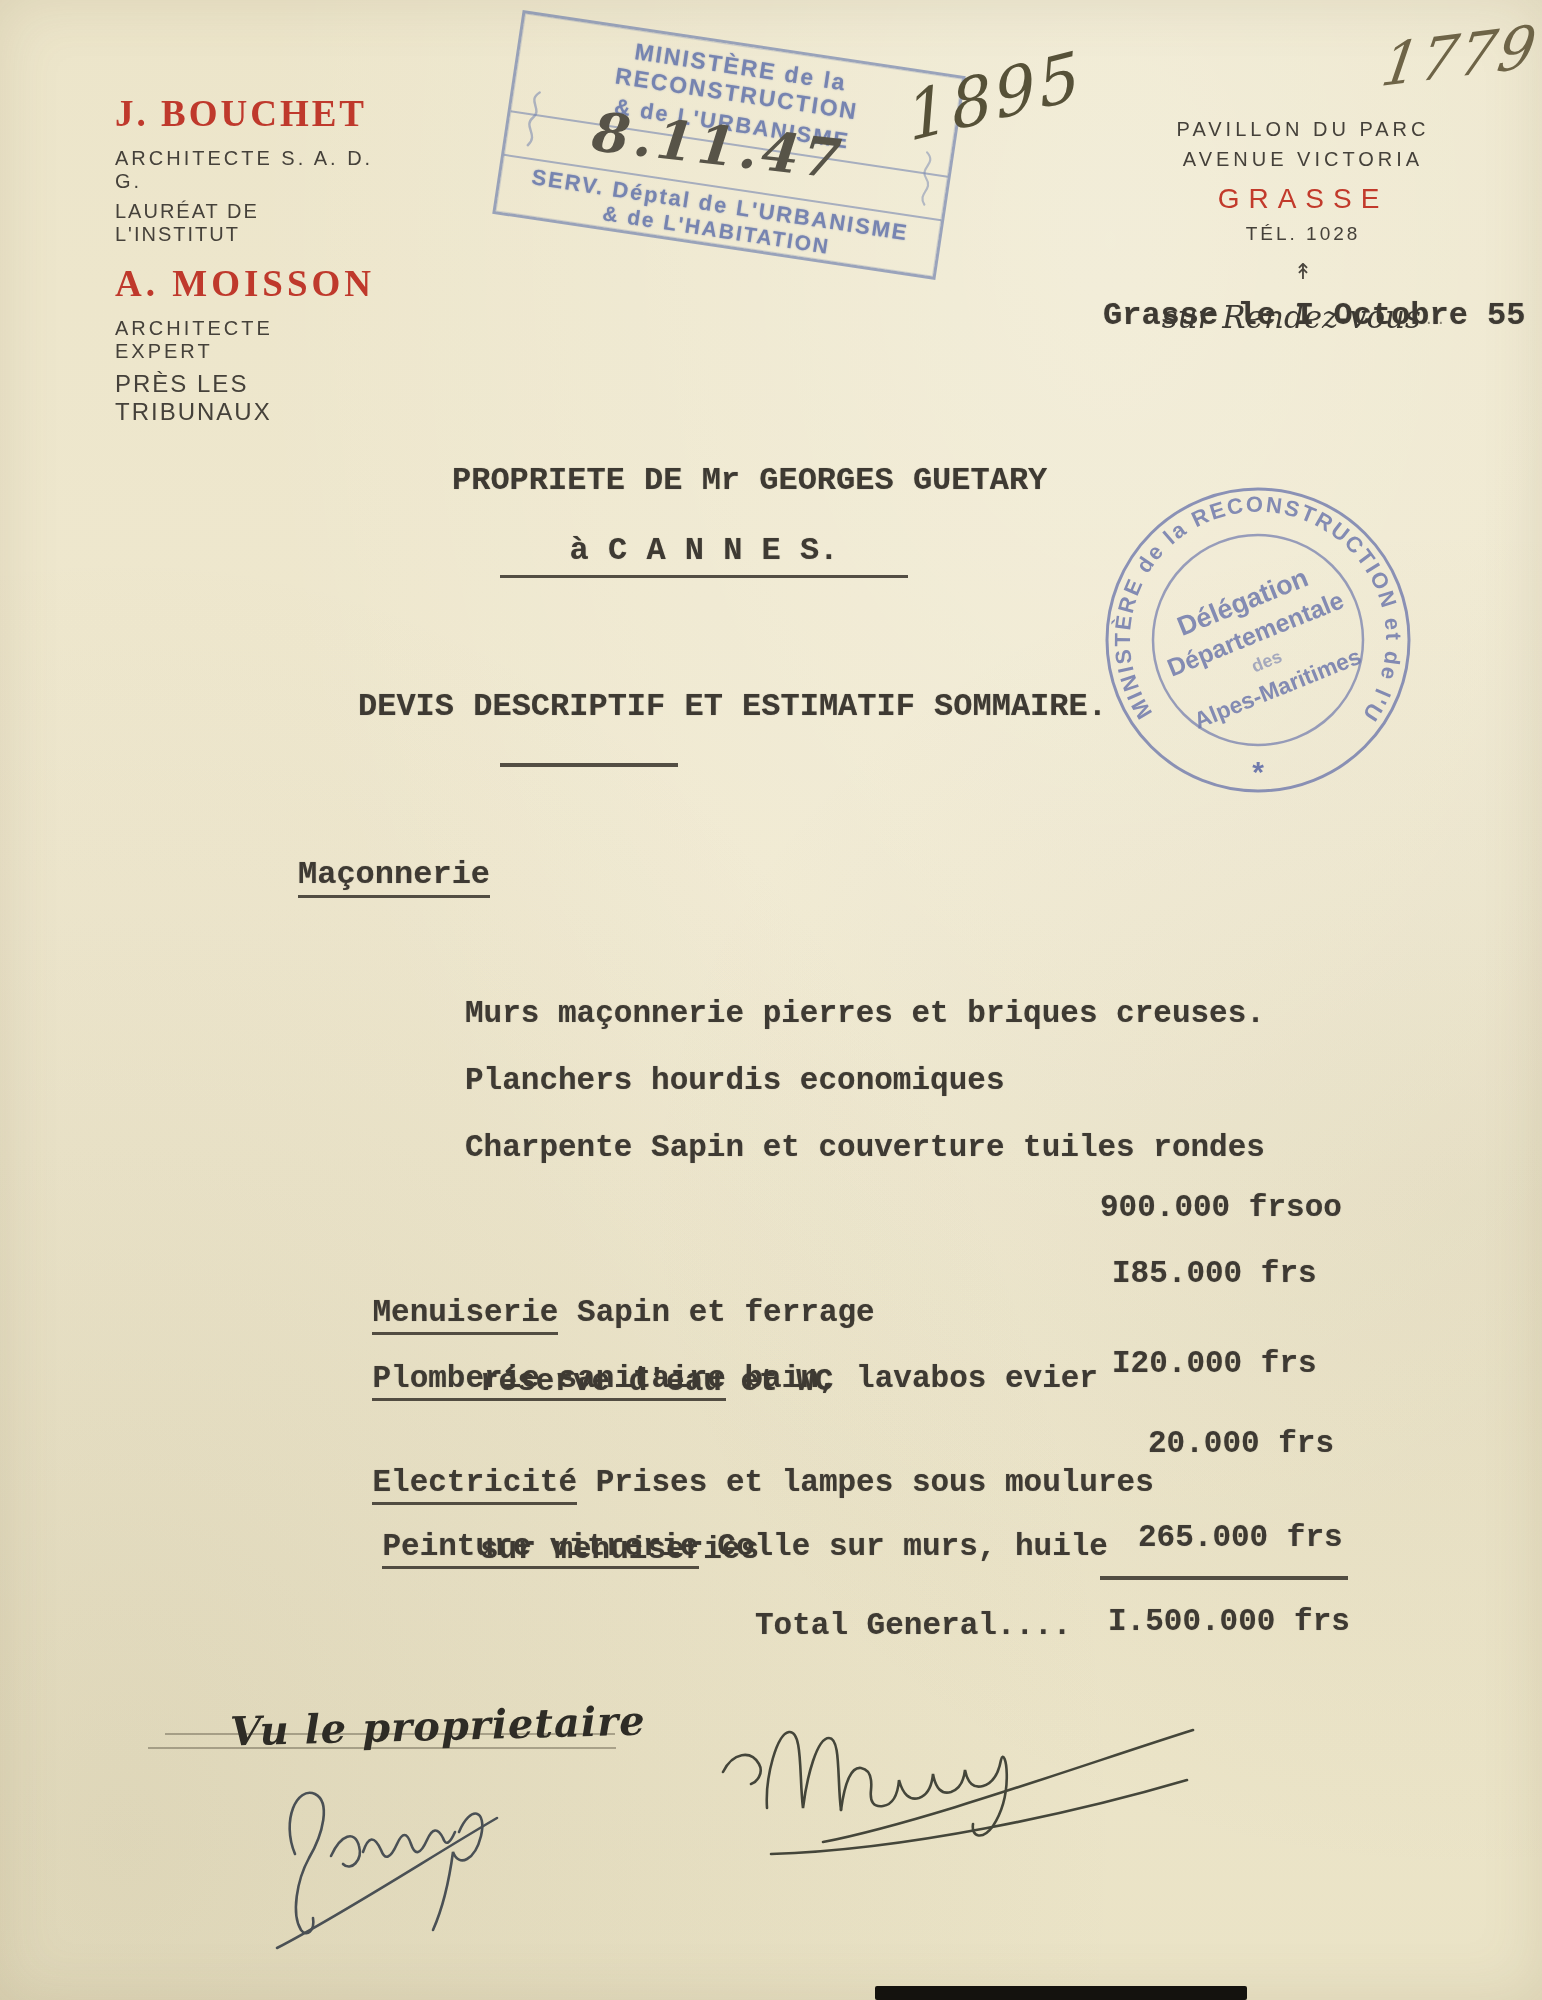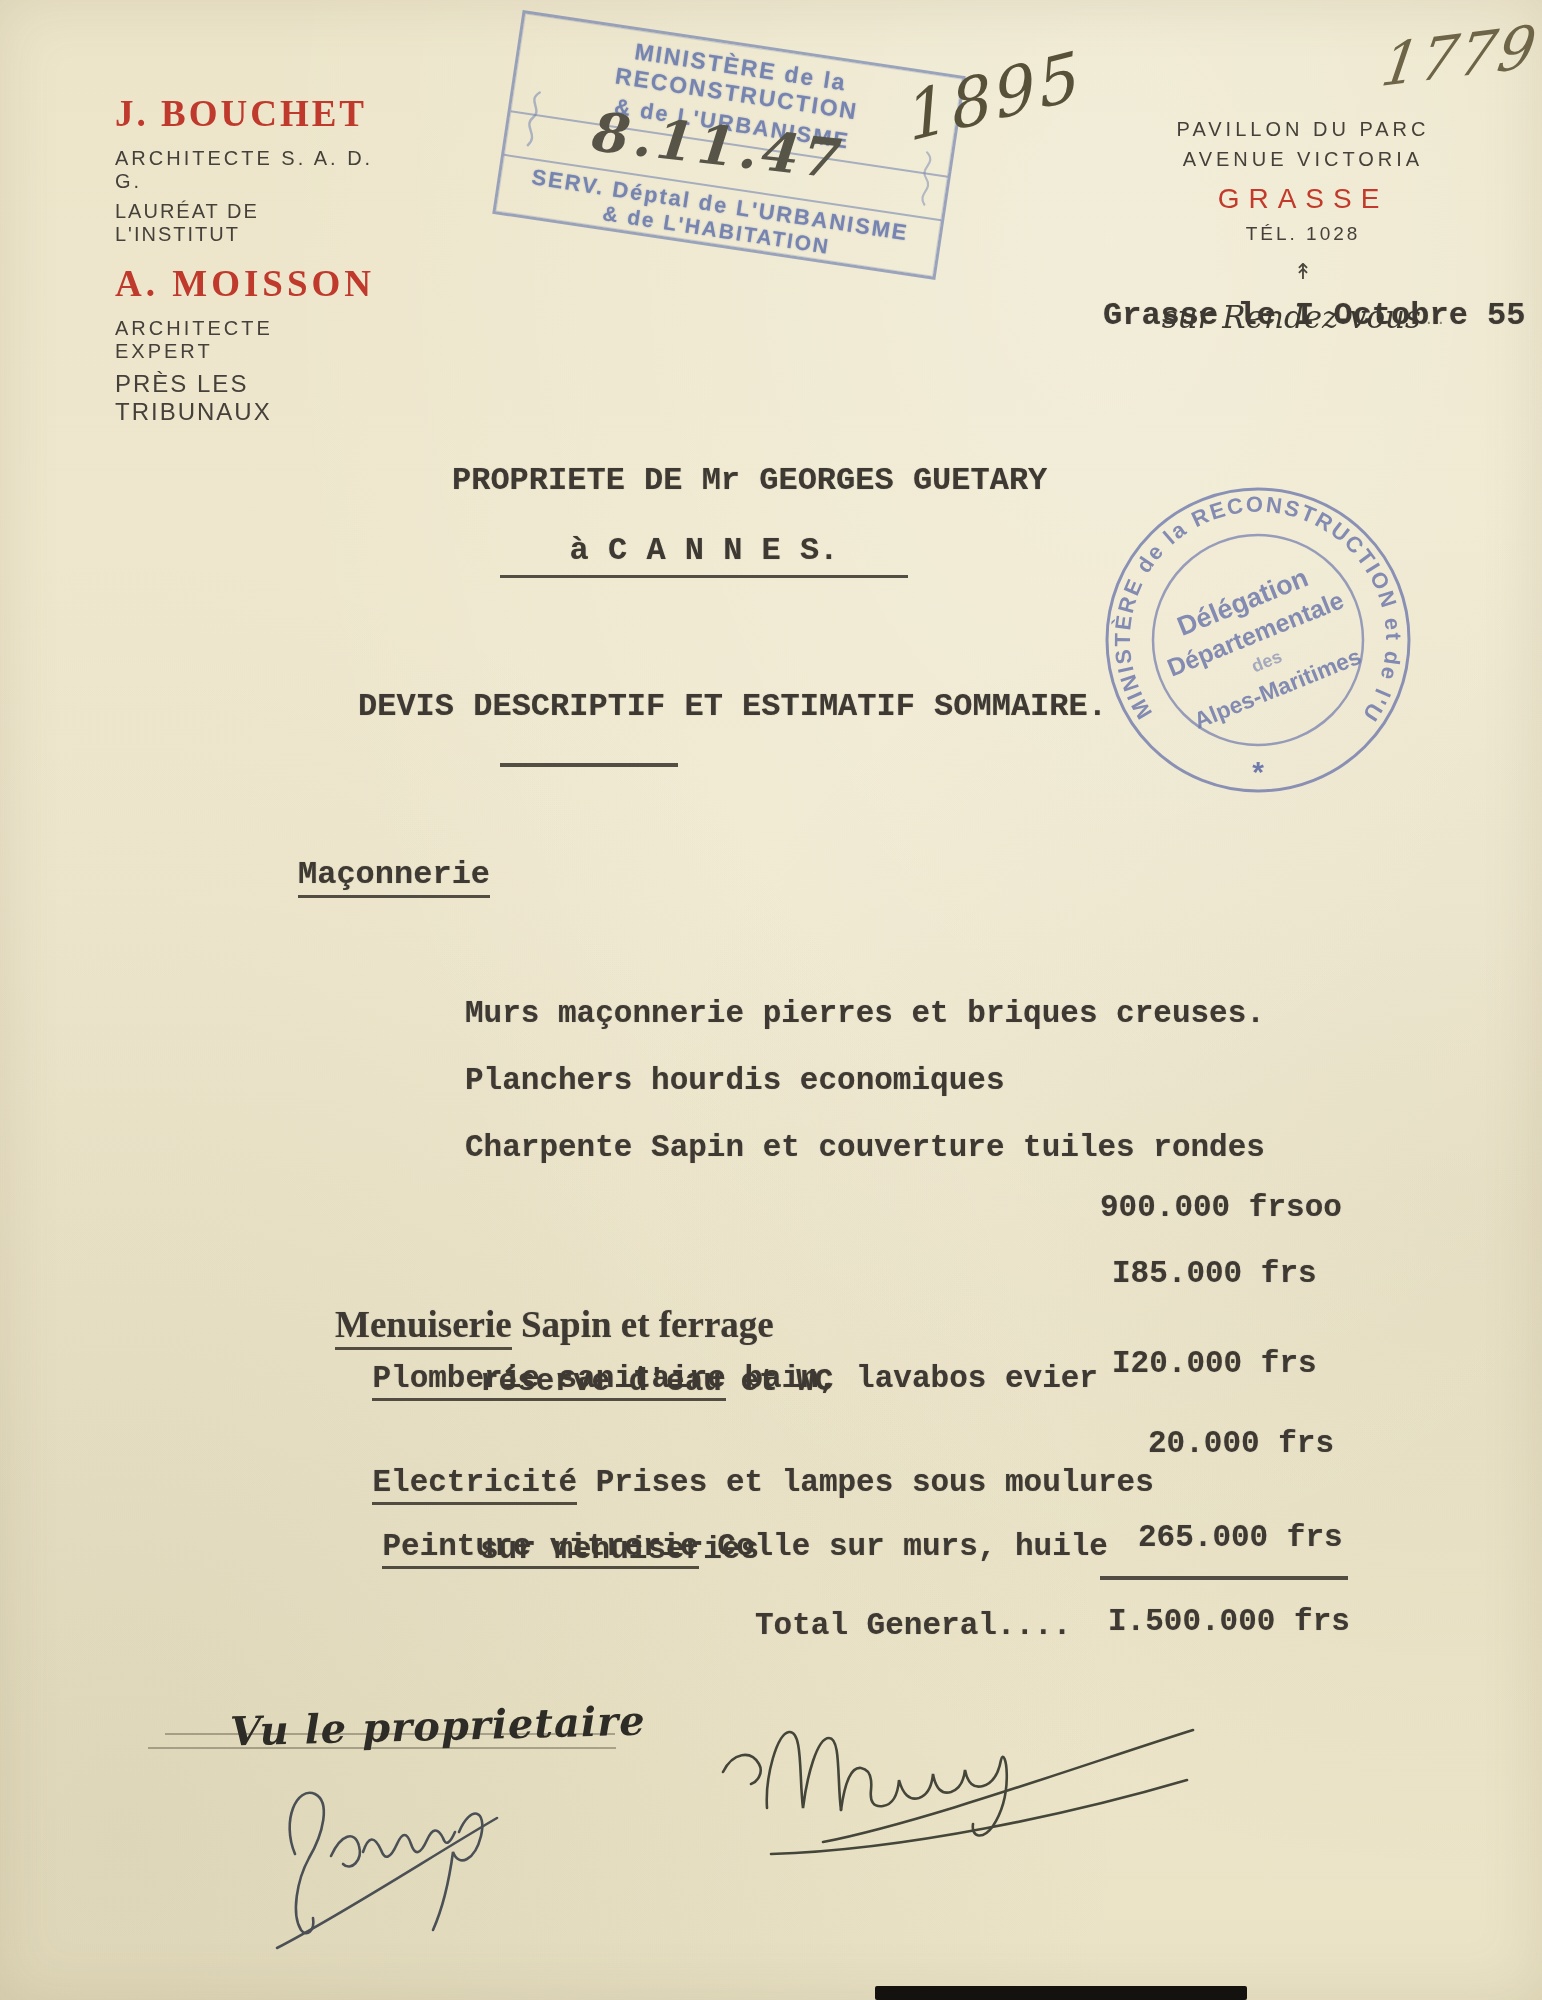--- a/index.html
+++ b/index.html
@@ -109,21 +109,21 @@
 
   <div class="abs tw" style="left:358px;top:688px;font-size:32px;">DEVIS DESCRIPTIF ET ESTIMATIF SOMMAIRE.</div>
   <div class="abs" style="left:500px;top:763px;width:178px;border-top:4px solid rgba(55,50,42,0.85);"></div>
 
   <div class="abs tw tw-u" style="left:298px;top:856px;font-size:32px;">Maçonnerie</div>
   <div class="abs tw" style="left:465px;top:1063px;font-size:31px;">Planchers hourdis economiques</div>
   <div class="abs tw" style="left:465px;top:996px;font-size:31px;">Murs maçonnerie pierres et briques creuses.</div>
   <div class="abs tw" style="left:465px;top:1130px;font-size:31px;">Charpente Sapin et couverture tuiles rondes</div>
   <div class="abs tw" style="left:1100px;top:1190px;font-size:31px;">900.000 frsoo</div>
 
-  <div class="abs tw" style="left:298px;top:1260px;font-size:37px;font-family:Liberation Serif, serif;">
+  <div class="abs tw" style="left:298px;top:1260px;font-size:31px;">
     <span class="tw-u">Menuiserie</span><span> Sapin et ferrage</span>
   </div>
   <div class="abs tw" style="left:1112px;top:1256px;font-size:31px;">I85.000 frs</div>
 
   <div class="abs tw" style="left:298px;top:1326px;font-size:31px;">
     <span class="tw-u">Plomberie sanitaire</span><span> bain, lavabos evier</span>
   </div>
   <div class="abs tw" style="left:480px;top:1364px;font-size:31px;">réserve d'eau et WC</div>
   <div class="abs tw" style="left:1112px;top:1346px;font-size:31px;">I20.000 frs</div>
 

